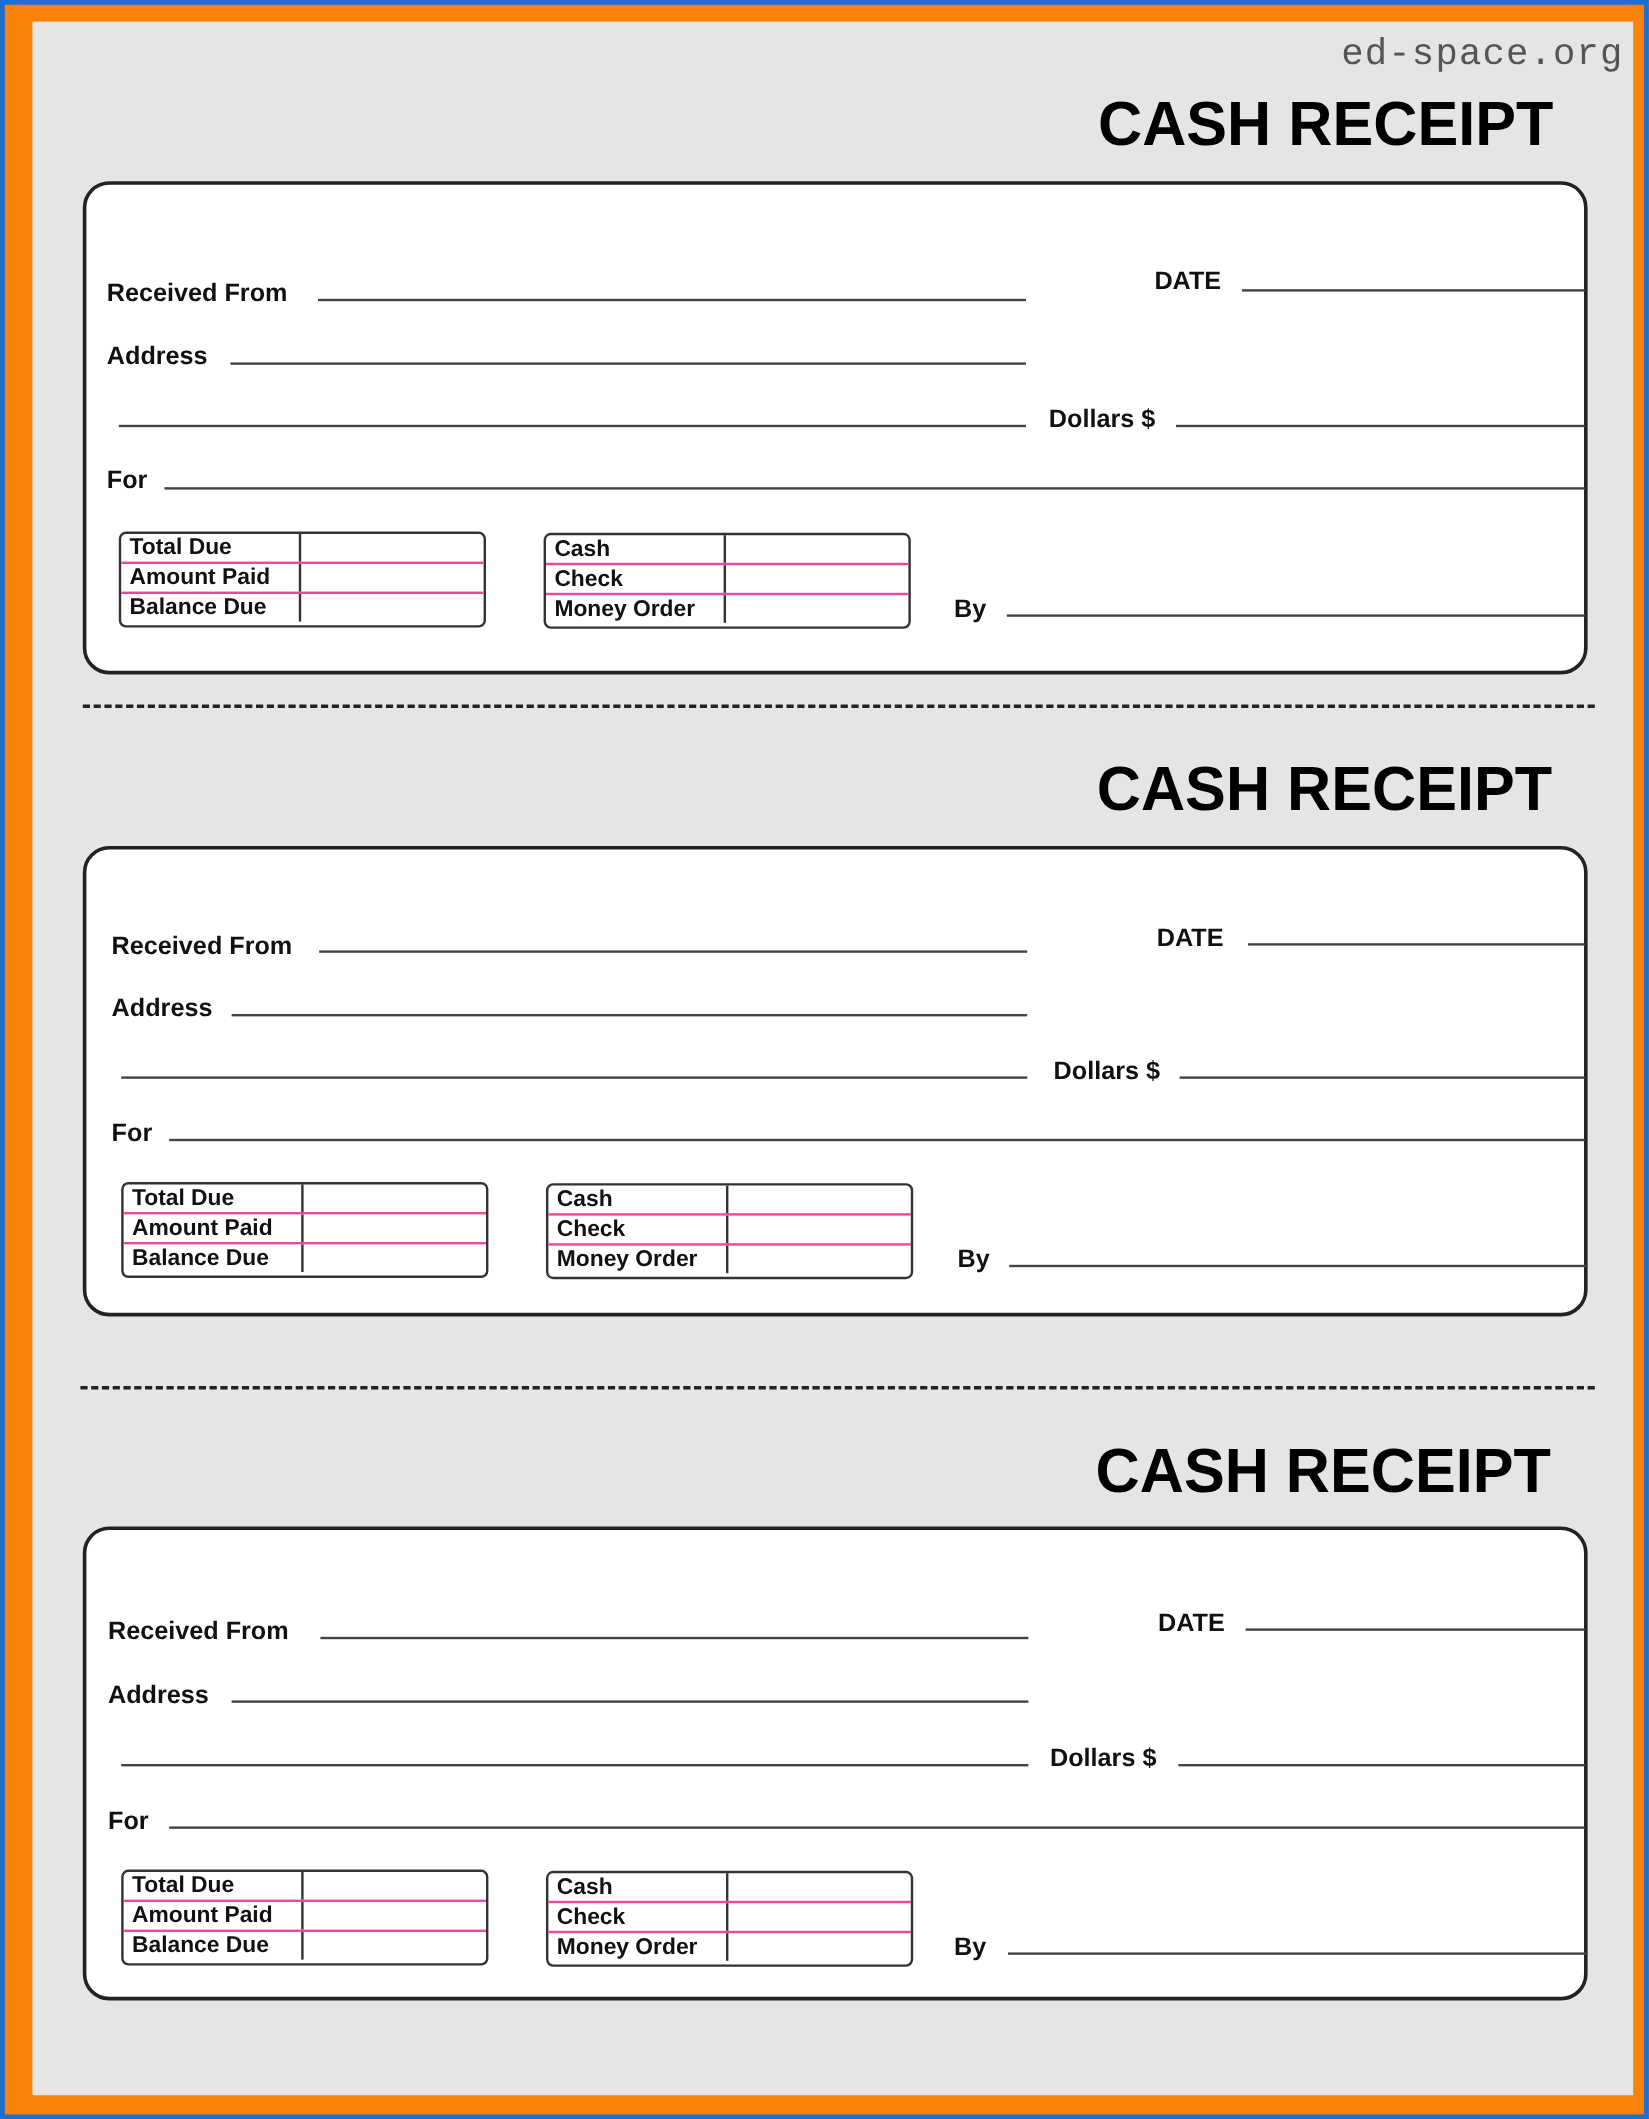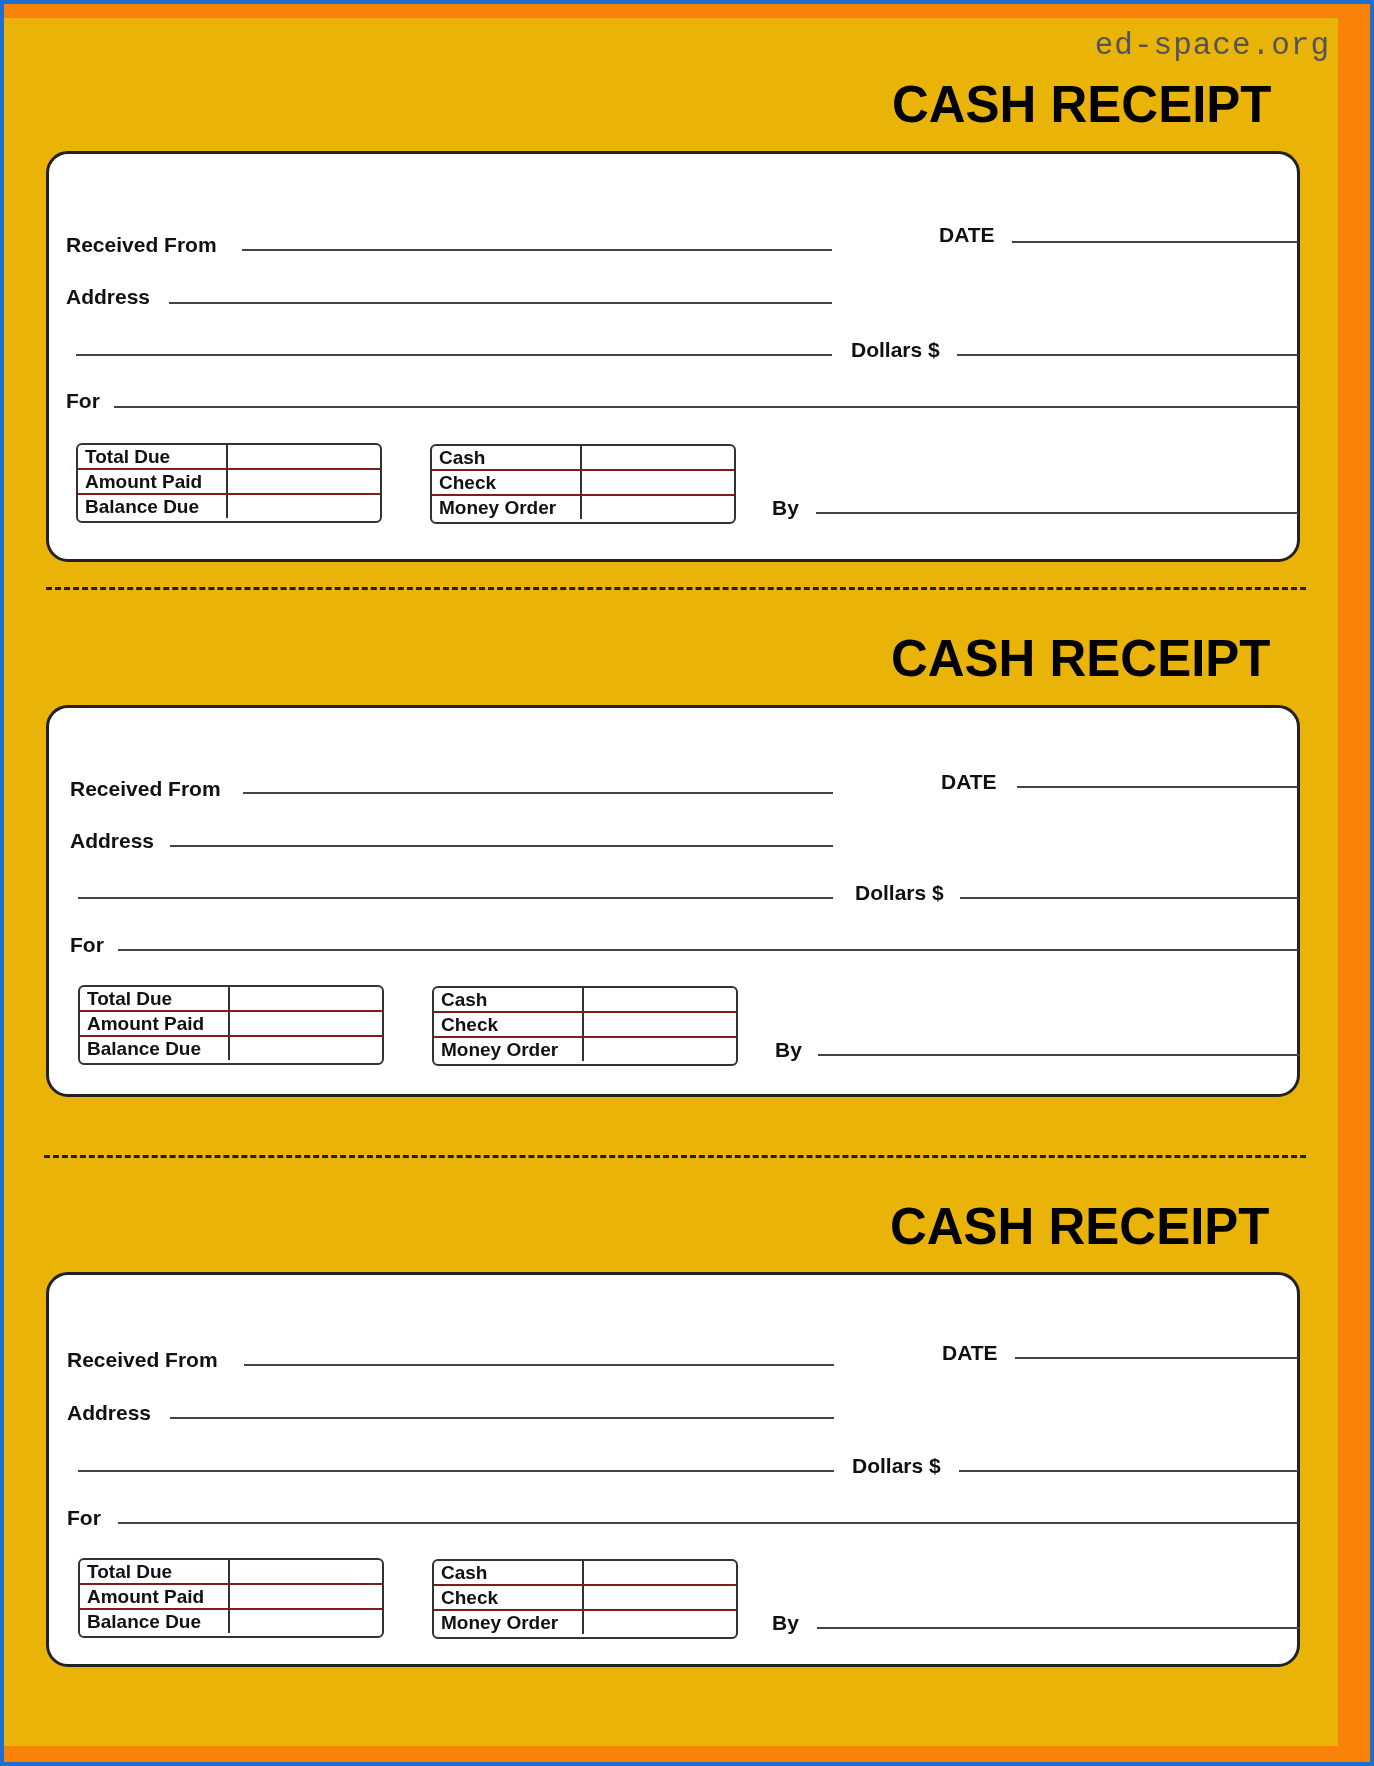--- a/index.html
+++ b/index.html
@@ -10,22 +10,22 @@
   }
   .frame-blue {
     position: absolute; left: 0; top: 0; width: 1374px; height: 1766px;
     background: #1e6fd0; box-sizing: border-box;
   }
   .frame-orange {
     position: absolute; left: 4px; top: 4px; width: 1366px; height: 1758px;
     background: #fb8208; box-sizing: border-box;
   }
   .page {
-    position: absolute; left: 4px; top: 18px; width: 1334px; height: 1728px;
-    background: #eab308;
+    position: absolute; left: 27px; top: 18px; width: 1334px; height: 1728px;
+    background: #e5e5e5;
   }
   .watermark {
     position: absolute; right: 8px; top: 10px;
     font-family: "Liberation Mono", monospace; font-size: 31px; color: #555;
     letter-spacing: 1px;
   }
   .receipt-title {
     position: absolute; font-weight: bold; font-size: 52px; color: #000;
     letter-spacing: 0px; transform: scaleX(0.98); transform-origin: left;
   }
@@ -40,21 +40,21 @@
     position: absolute; height: 0; border-top: 2px solid #444;
   }
   .sep {
     position: absolute; height: 0; border-top: 3px dashed #222;
   }
   .mini {
     position: absolute; border: 2px solid #333; border-radius: 6px;
     box-sizing: border-box; background: #fff;
   }
   .mini-row {
-    display: flex; height: 25px; border-bottom: 2px solid #7f1d1d; box-sizing: border-box;
+    display: flex; height: 25px; border-bottom: 2px solid #ec4899; box-sizing: border-box;
   }
   .mini-row:last-child { border-bottom: none; flex-direction: column; }
   .mini-label {
     width: 150px; border-right: 2px solid #333; padding-left: 7px;
     font-weight: bold; font-size: 19px; line-height: 23px; color: #111;
     box-sizing: border-box; white-space: nowrap;
   }
   .mini-value { flex: 1; }
 </style>
 </head>

